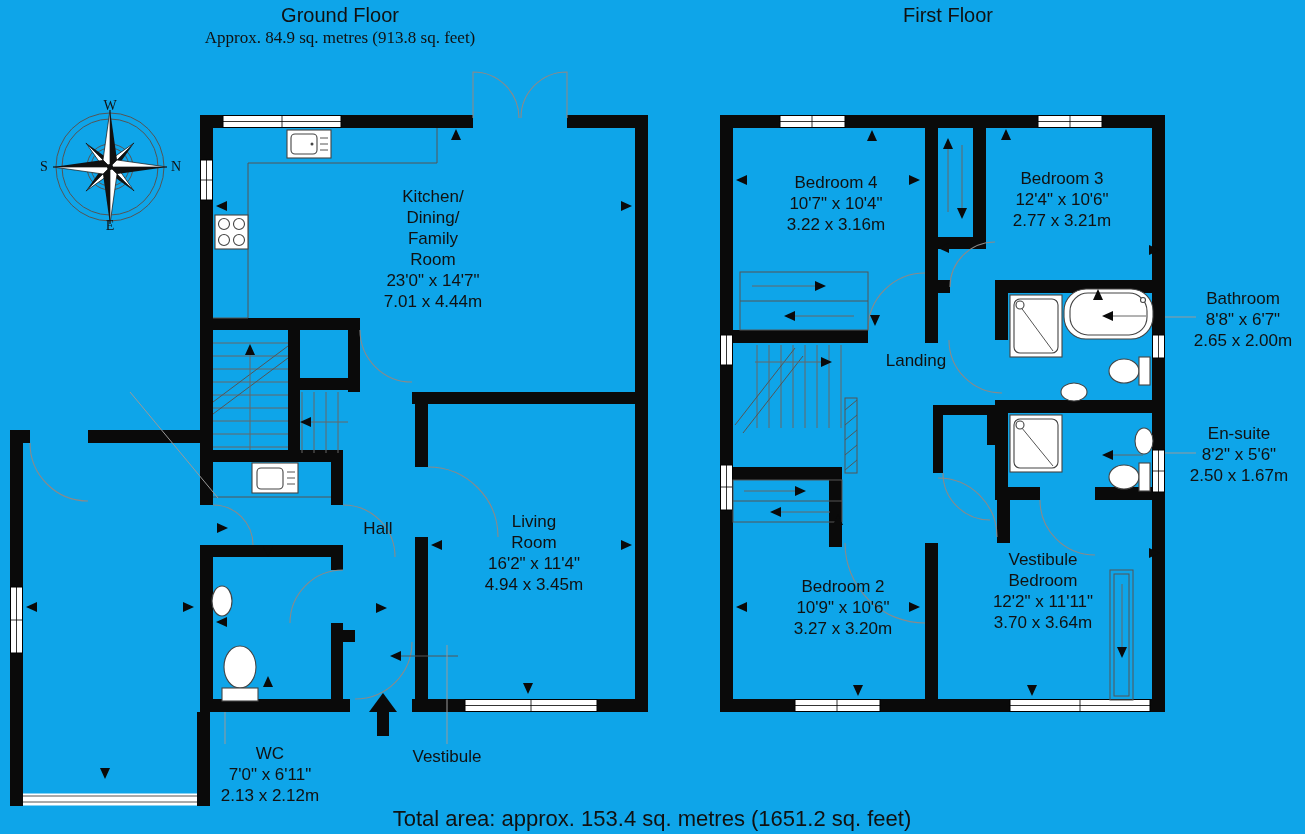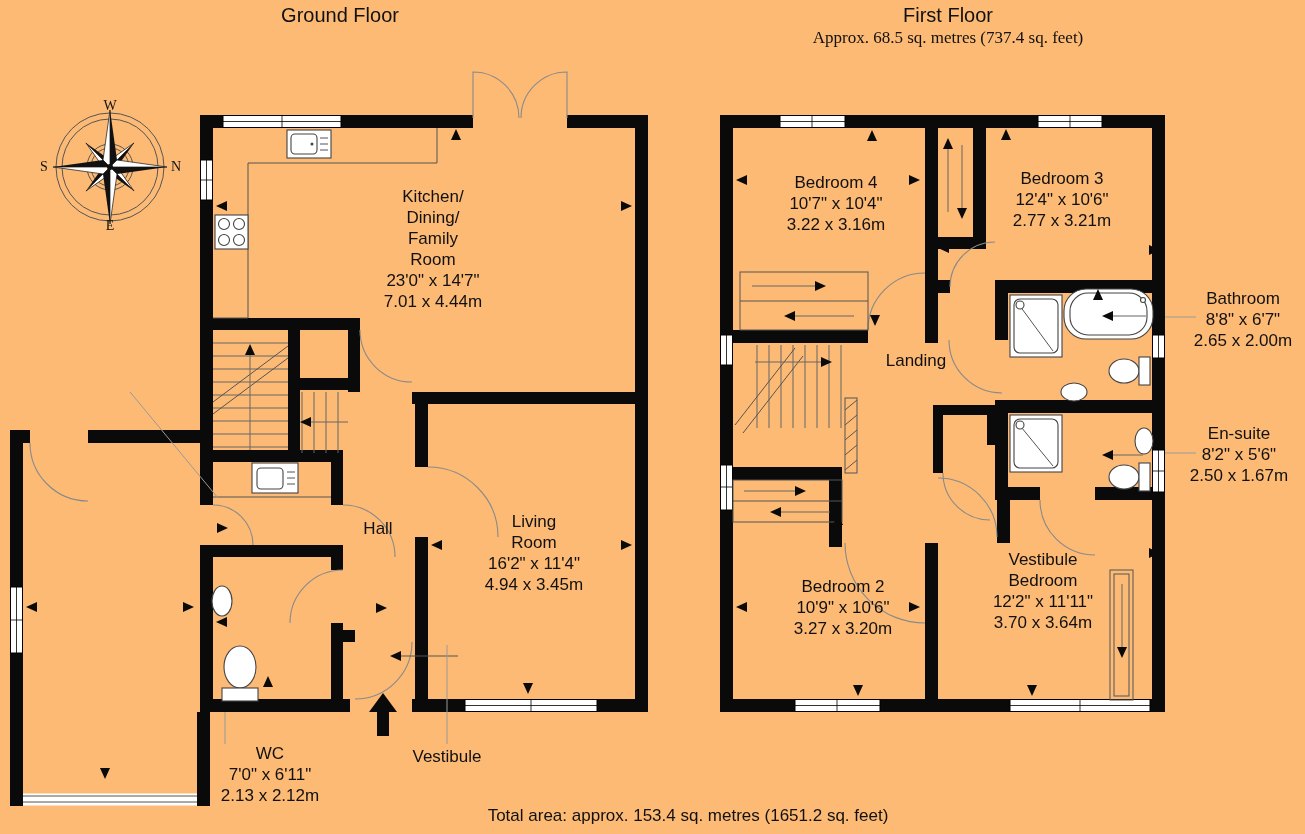--- a/index.html
+++ b/index.html
@@ -1,23 +1,23 @@
 <!DOCTYPE html>
 <html><head>
 <meta charset="utf-8">
 <style>
   html,body{margin:0;padding:0;background:#fff;}
-  .stage{position:relative;width:1305px;height:834px;background:#fdba74;
+  .stage{position:relative;width:1305px;height:834px;background:#0ea5e9;
          font-family:"Liberation Sans",sans-serif;color:#111;overflow:hidden;}
   .stage svg{position:absolute;left:0;top:0;}
   .abs{position:absolute;transform:translateX(-50%);text-align:center;white-space:nowrap;}
   .title{font-size:20px;}
   .subtitle{font-size:17px;font-family:"Liberation Serif",serif;}
   .rl{font-size:17px;line-height:21px;}
-  .footer-text{font-size:17px;margin-left:36px;}
+  .footer-text{font-size:22px;}
   .cletter{position:absolute;transform:translate(-50%,-50%);font-family:"Liberation Serif",serif;
            font-size:14px;}
   .wall{fill:#0a0a0a;}
   .thin{stroke:#555;stroke-width:1;fill:none;}
   .arc{stroke:#8a8a8a;stroke-width:1.1;fill:none;}
   .lead{stroke:#9a9a9a;stroke-width:1;fill:none;}
   .win{fill:#fff;stroke:#000;stroke-width:1;}
   .winline{stroke:#000;stroke-width:0.8;}
   .mk{fill:#0a0a0a;}
   .tread{stroke:#666;stroke-width:1;}
@@ -425,22 +425,22 @@
       <g transform="rotate(270)">
             <path d="M0,-57 L7,-7 L0,0 Z" fill="#111"></path>
             <path d="M0,-57 L-7,-7 L0,0 Z" fill="#fff" stroke="#111" stroke-width="0.7"></path>
           </g>
     </g>
     <circle r="3" fill="#111"></circle>
   </g>
 </svg>
 
   <div class="abs title" style="left:340px;top:4px">Ground Floor</div>
+  <div class="abs subtitle" style="left:340px;top:28px">Approx. 84.9 sq. metres (913.8 sq. feet)</div>
   <div class="abs title" style="left:948px;top:4px">First Floor</div>
-  <div class="abs subtitle" style="left:948px;top:28px">Approx. 68.5 sq. metres (737.4 sq. feet)</div>
 
   <span class="cletter" style="left:110px;top:106px">W</span>
   <span class="cletter" style="left:176px;top:167px">N</span>
   <span class="cletter" style="left:110px;top:226px">E</span>
   <span class="cletter" style="left:44px;top:167px">S</span>
 
   <div class="abs rl" style="left:433px;top:186px">
     <div>Kitchen/</div>
     <div>Dining/</div>
     <div>Family</div>

